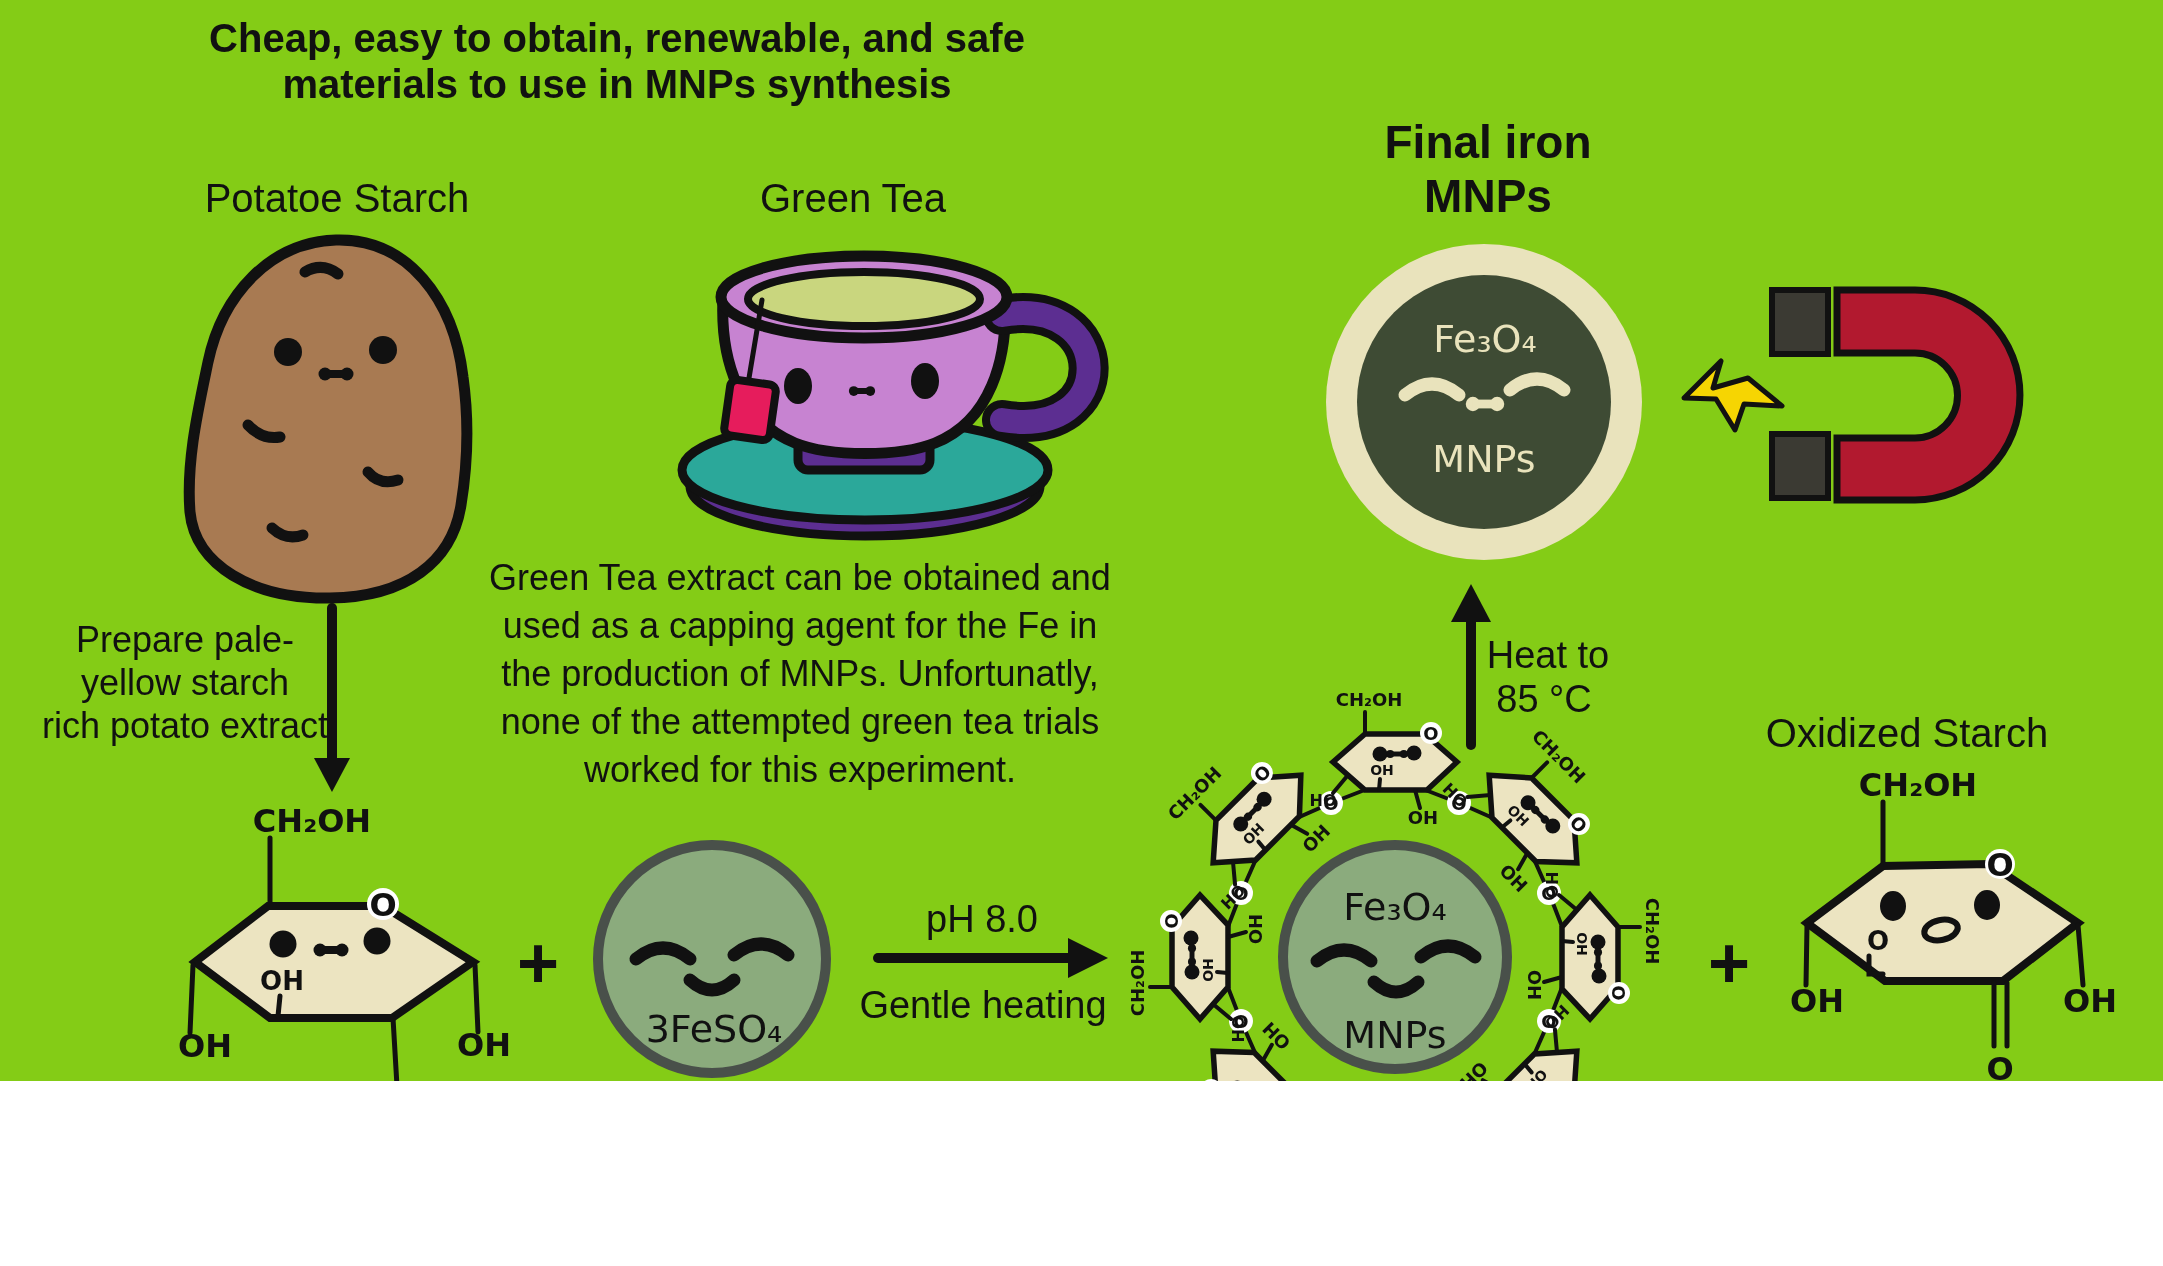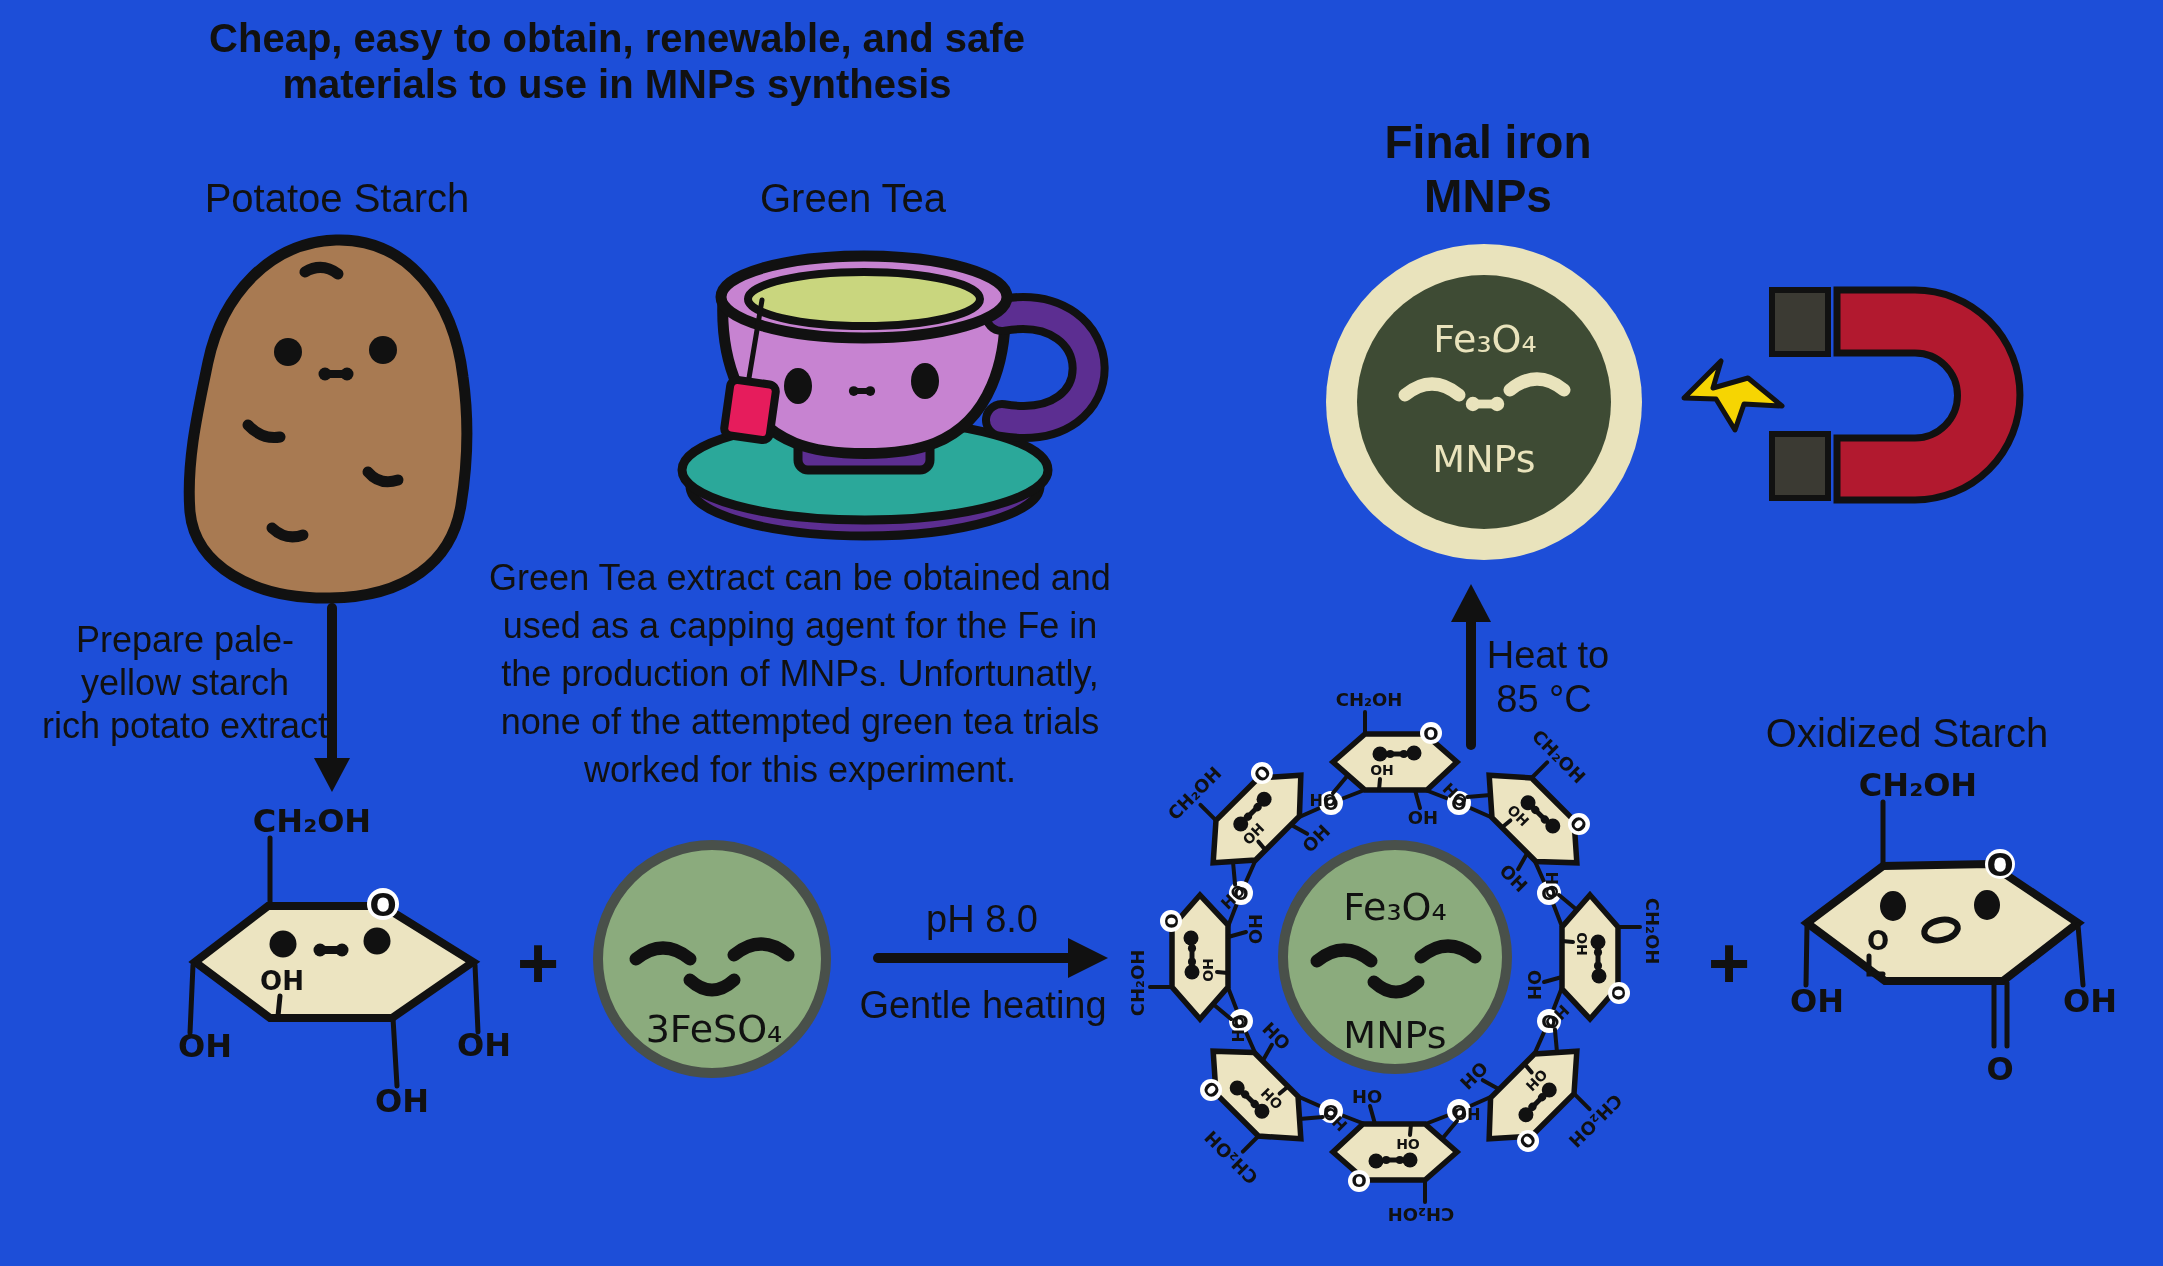--- a/index.html
+++ b/index.html
@@ -1,16 +1,16 @@
 <!DOCTYPE html>
 <html style="--potato: #a87a52; --cup: #c783d1; --handle: #5c2e91; --tea: #c9d67e; --saucer: #2ba89a; --tag: #e61c5c; --cream: #ece4c1; --particle: #8bab7d; --particle-border: #49504a; --core-dark: #3e4b34; --final-cream: #e9e3bc; --magnet: #b2192f; --tip: #3b3a33; --bolt: #f6d502;"><head>
 <meta charset="utf-8">
 <style>
   html,body{margin:0;padding:0;background:#ffffff;}
-  .stage{width:2163px;height:1266px;position:relative;background:#1d4ed8;overflow:hidden;text-align:center;}
+  .stage{width:2163px;height:1081px;position:relative;background:#84cc16;overflow:hidden;text-align:center;}
   svg{display:block;}
   text{font-family:"Liberation Sans","DejaVu Sans",sans-serif;fill:#111;}
   .t-title{font-size:40px;font-weight:bold;}
   .t-label{font-size:40px;}
   .t-body{font-size:36px;}
   .t-cond{font-size:38px;}
   .t-final{font-size:46px;font-weight:bold;}
   .chem{font-family:"DejaVu Sans",sans-serif;font-weight:bold;}
   .chem-big{font-size:32px;}
   .chem-mid{font-size:26px;}

